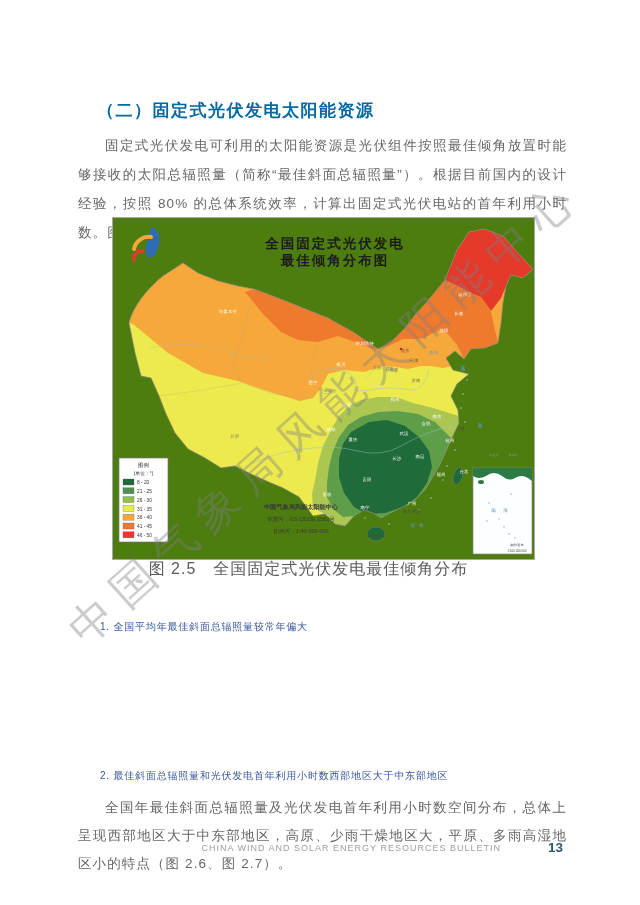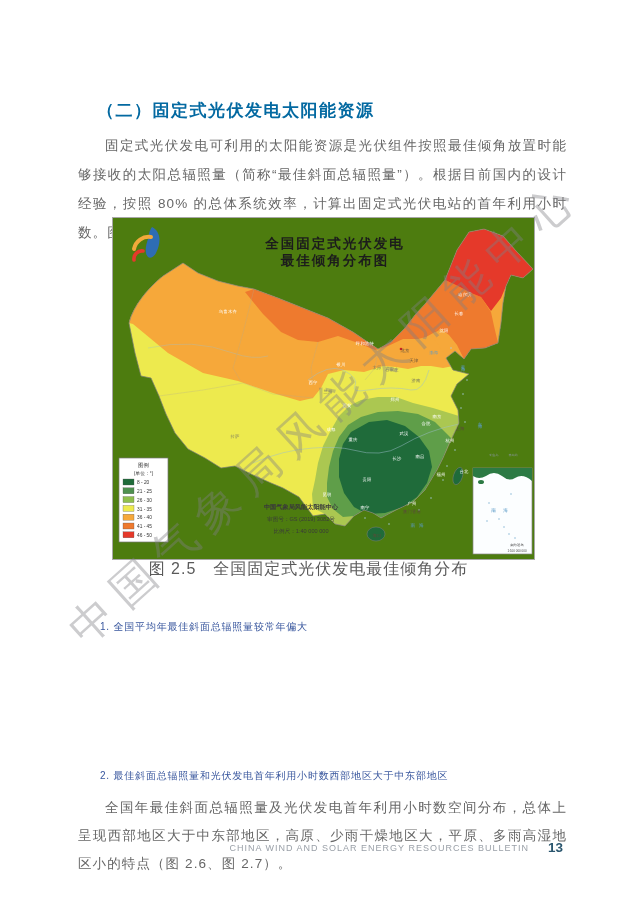--- a/index.html
+++ b/index.html
@@ -20,21 +20,21 @@
   .figure{position:absolute;left:112px;top:217px;width:421px;height:341px;background:#4d7c0f;
         border:1px solid #a8a8a8;box-sizing:content-box;z-index:1;}
   .figure svg{display:block;}
   .fig-caption{position:absolute;left:0;top:559px;width:617px;text-align:center;
         font-size:16px;color:#5a5a5a;letter-spacing:1px;}
   .watermark{position:absolute;left:56px;top:614px;z-index:2;pointer-events:none;
         font-size:44px;font-weight:500;letter-spacing:12px;white-space:nowrap;
         color:rgba(128,128,133,0.40);transform:rotate(-42deg);transform-origin:0 0;}
   .footer{position:absolute;right:77px;top:840px;display:flex;align-items:center;gap:19px;}
   .footer-text{font-size:9px;color:#9aa0a8;letter-spacing:1px;}
-  .page-num{font-size:13.5px;font-weight:bold;color:#2a566e;}
+  .page-num{font-size:13.5px;font-weight:bold;color:#2a566e;margin-left:28px;}
 </style>
 </head>
 <body>
 
 <div class="page">
 
   <h2 class="section-heading">（二）固定式光伏发电太阳能资源</h2>
 
   <p class="body-para p1">固定式光伏发电可利用的太阳能资源是光伏组件按照最佳倾角放置时能够接收的太阳总辐照量（简称“最佳斜面总辐照量”）。根据目前国内的设计经验，按照 80% 的总体系统效率，计算出固定式光伏电站的首年利用小时数。图 2.5 为全国固定式光伏发电最佳倾角空间分布。</p>
 

